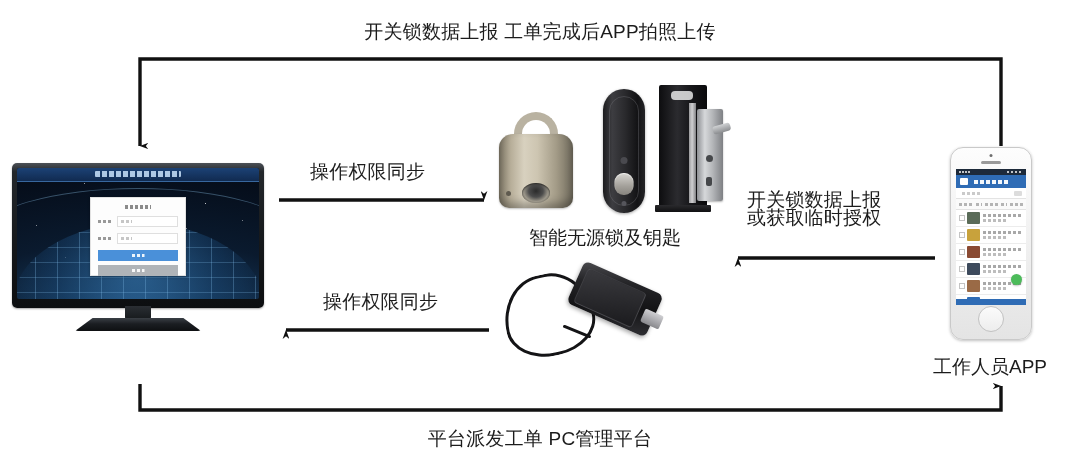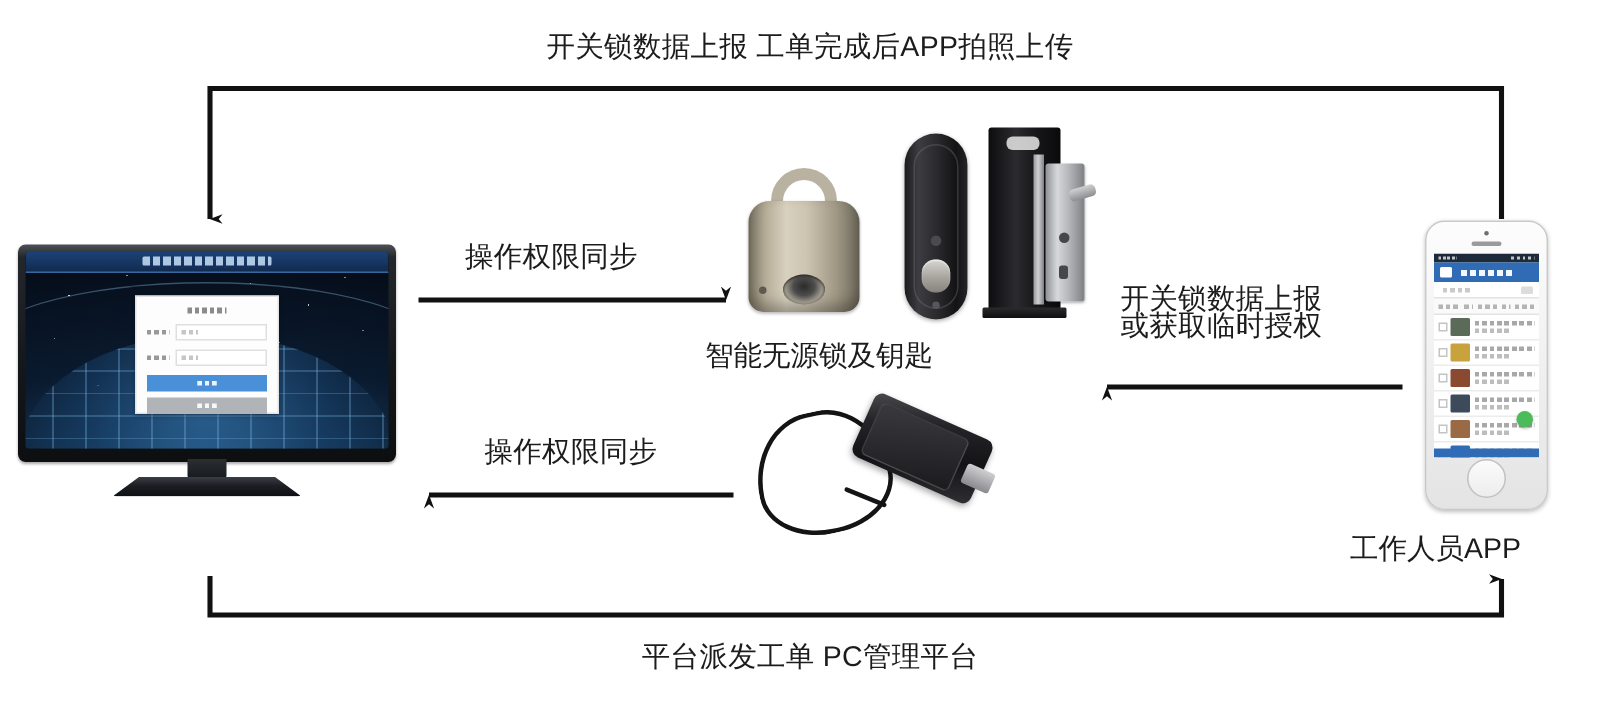--- a/index.html
+++ b/index.html
@@ -27,20 +27,21 @@
     color: #1c1c1c;
     white-space: pre;
     letter-spacing: 0.2px;
   }
   .node-caption {
     position: absolute;
     font-size: 19px;
     line-height: 24px;
     color: #1c1c1c;
     white-space: pre;
+    text-align: center;
   }
 
   
   #arrows {
     position: absolute;
     left: 0; top: 0;
     width: 1080px;
     height: 473px;
   }
 

